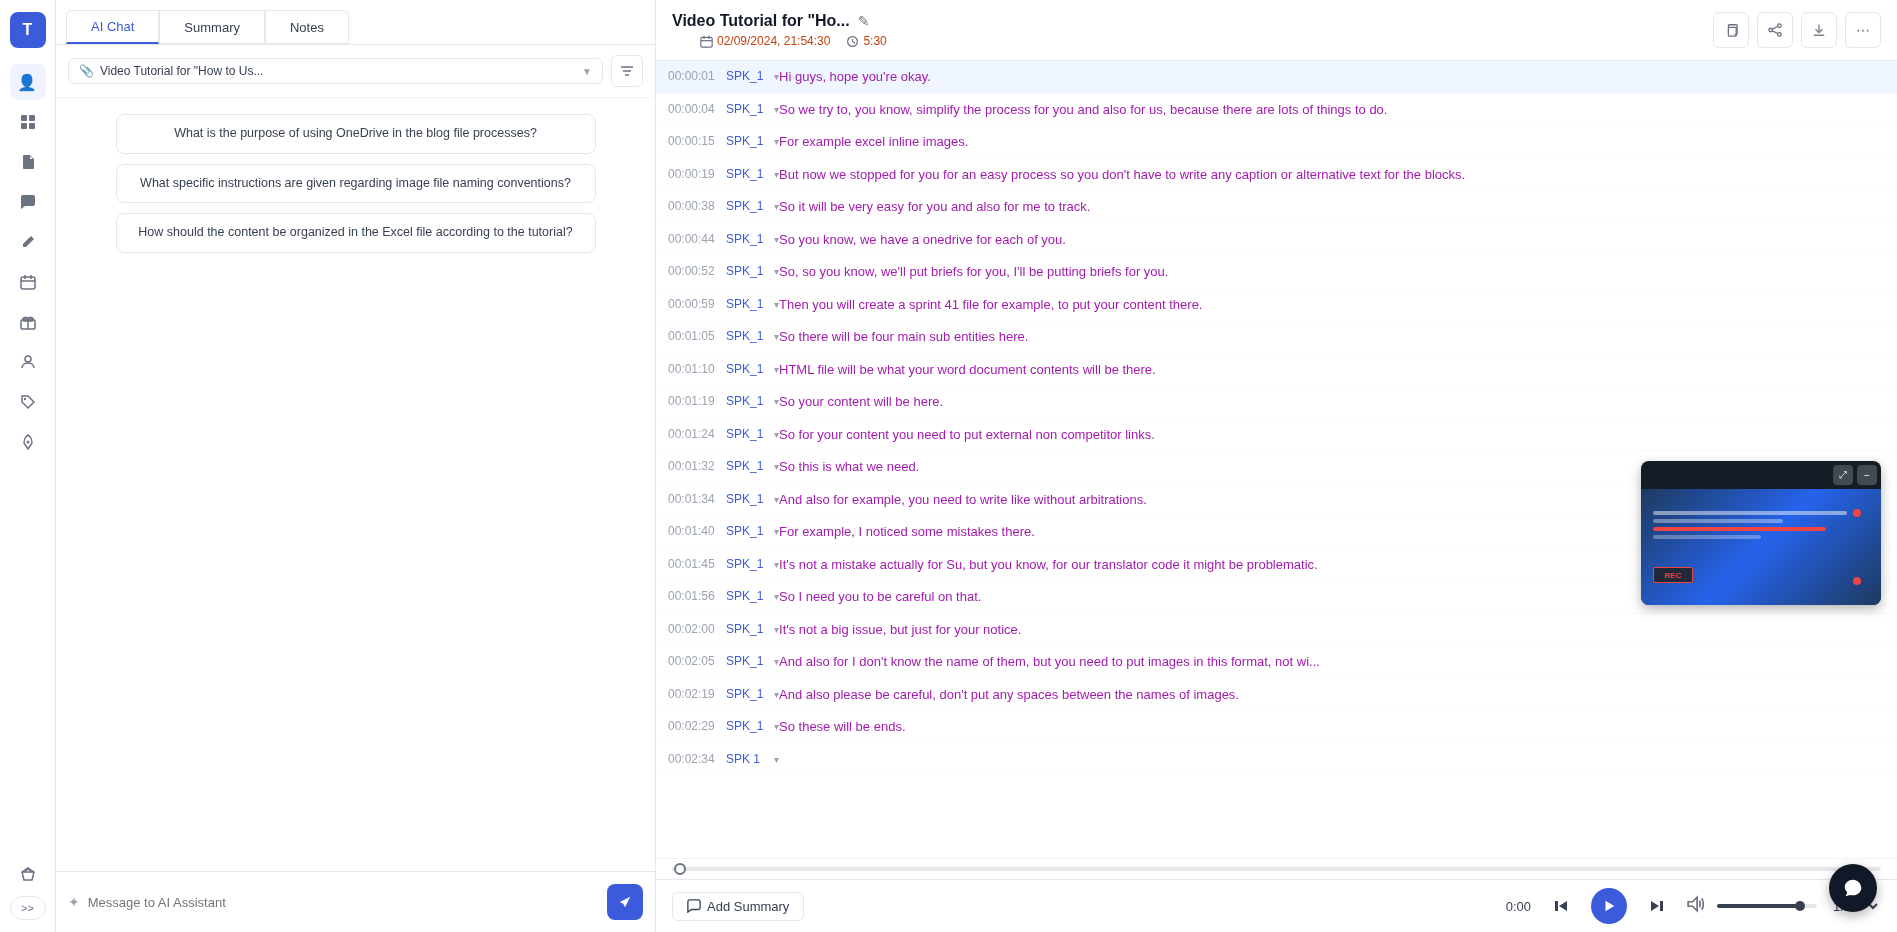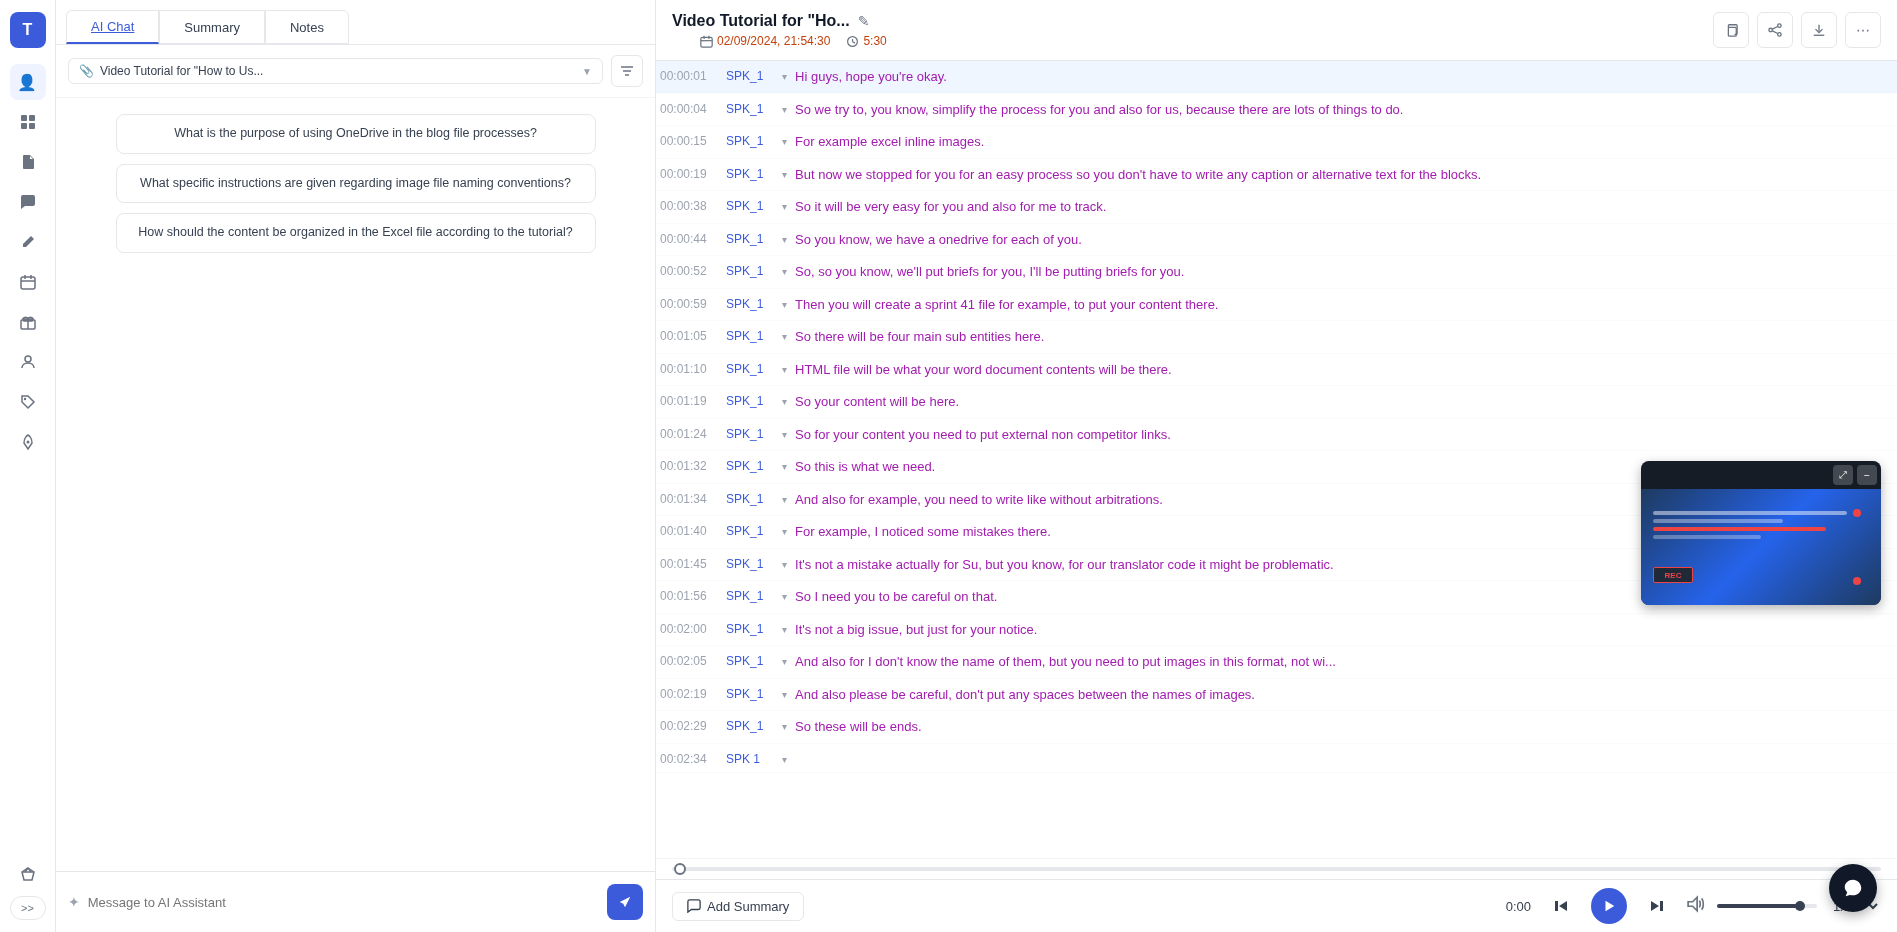--- a/index.html
+++ b/index.html
@@ -65,21 +65,21 @@
     }
     .tab {
       padding: 8px 24px;
       border: 1px solid #e5e7eb;
       background: #fff;
       cursor: pointer;
       font-size: 13px;
       color: #374151;
       border-radius: 0;
     }
-    .tab:first-child { border-radius: 6px 0 0 0; text-decoration: underline; }
+    .tab:first-child { border-radius: 6px 0 0 0; }
     .tab:last-child { border-radius: 0 6px 0 0; }
     .tab.active {
       background: #fff;
       border-bottom: 2px solid #3b5bdb;
       color: #3b5bdb;
       font-weight: 500;
     }
 
     
     .doc-selector-row {
@@ -236,23 +236,23 @@
 
     
     .transcript-area {
       flex: 1;
       overflow-y: auto;
       position: relative;
     }
     .transcript-row {
       display: flex;
       align-items: flex-start;
-      padding: 6px 4px;
+      padding: 6px 12px;
       border-bottom: 1px solid #f9fafb;
-      gap: 8px;
+      gap: 0;
     }
     .transcript-row.highlighted { background: #eff6ff; }
     .ts-time {
       font-size: 12px;
       color: #9ca3af;
       min-width: 58px;
       flex-shrink: 0;
       padding-top: 2px;
     }
     .ts-speaker {

